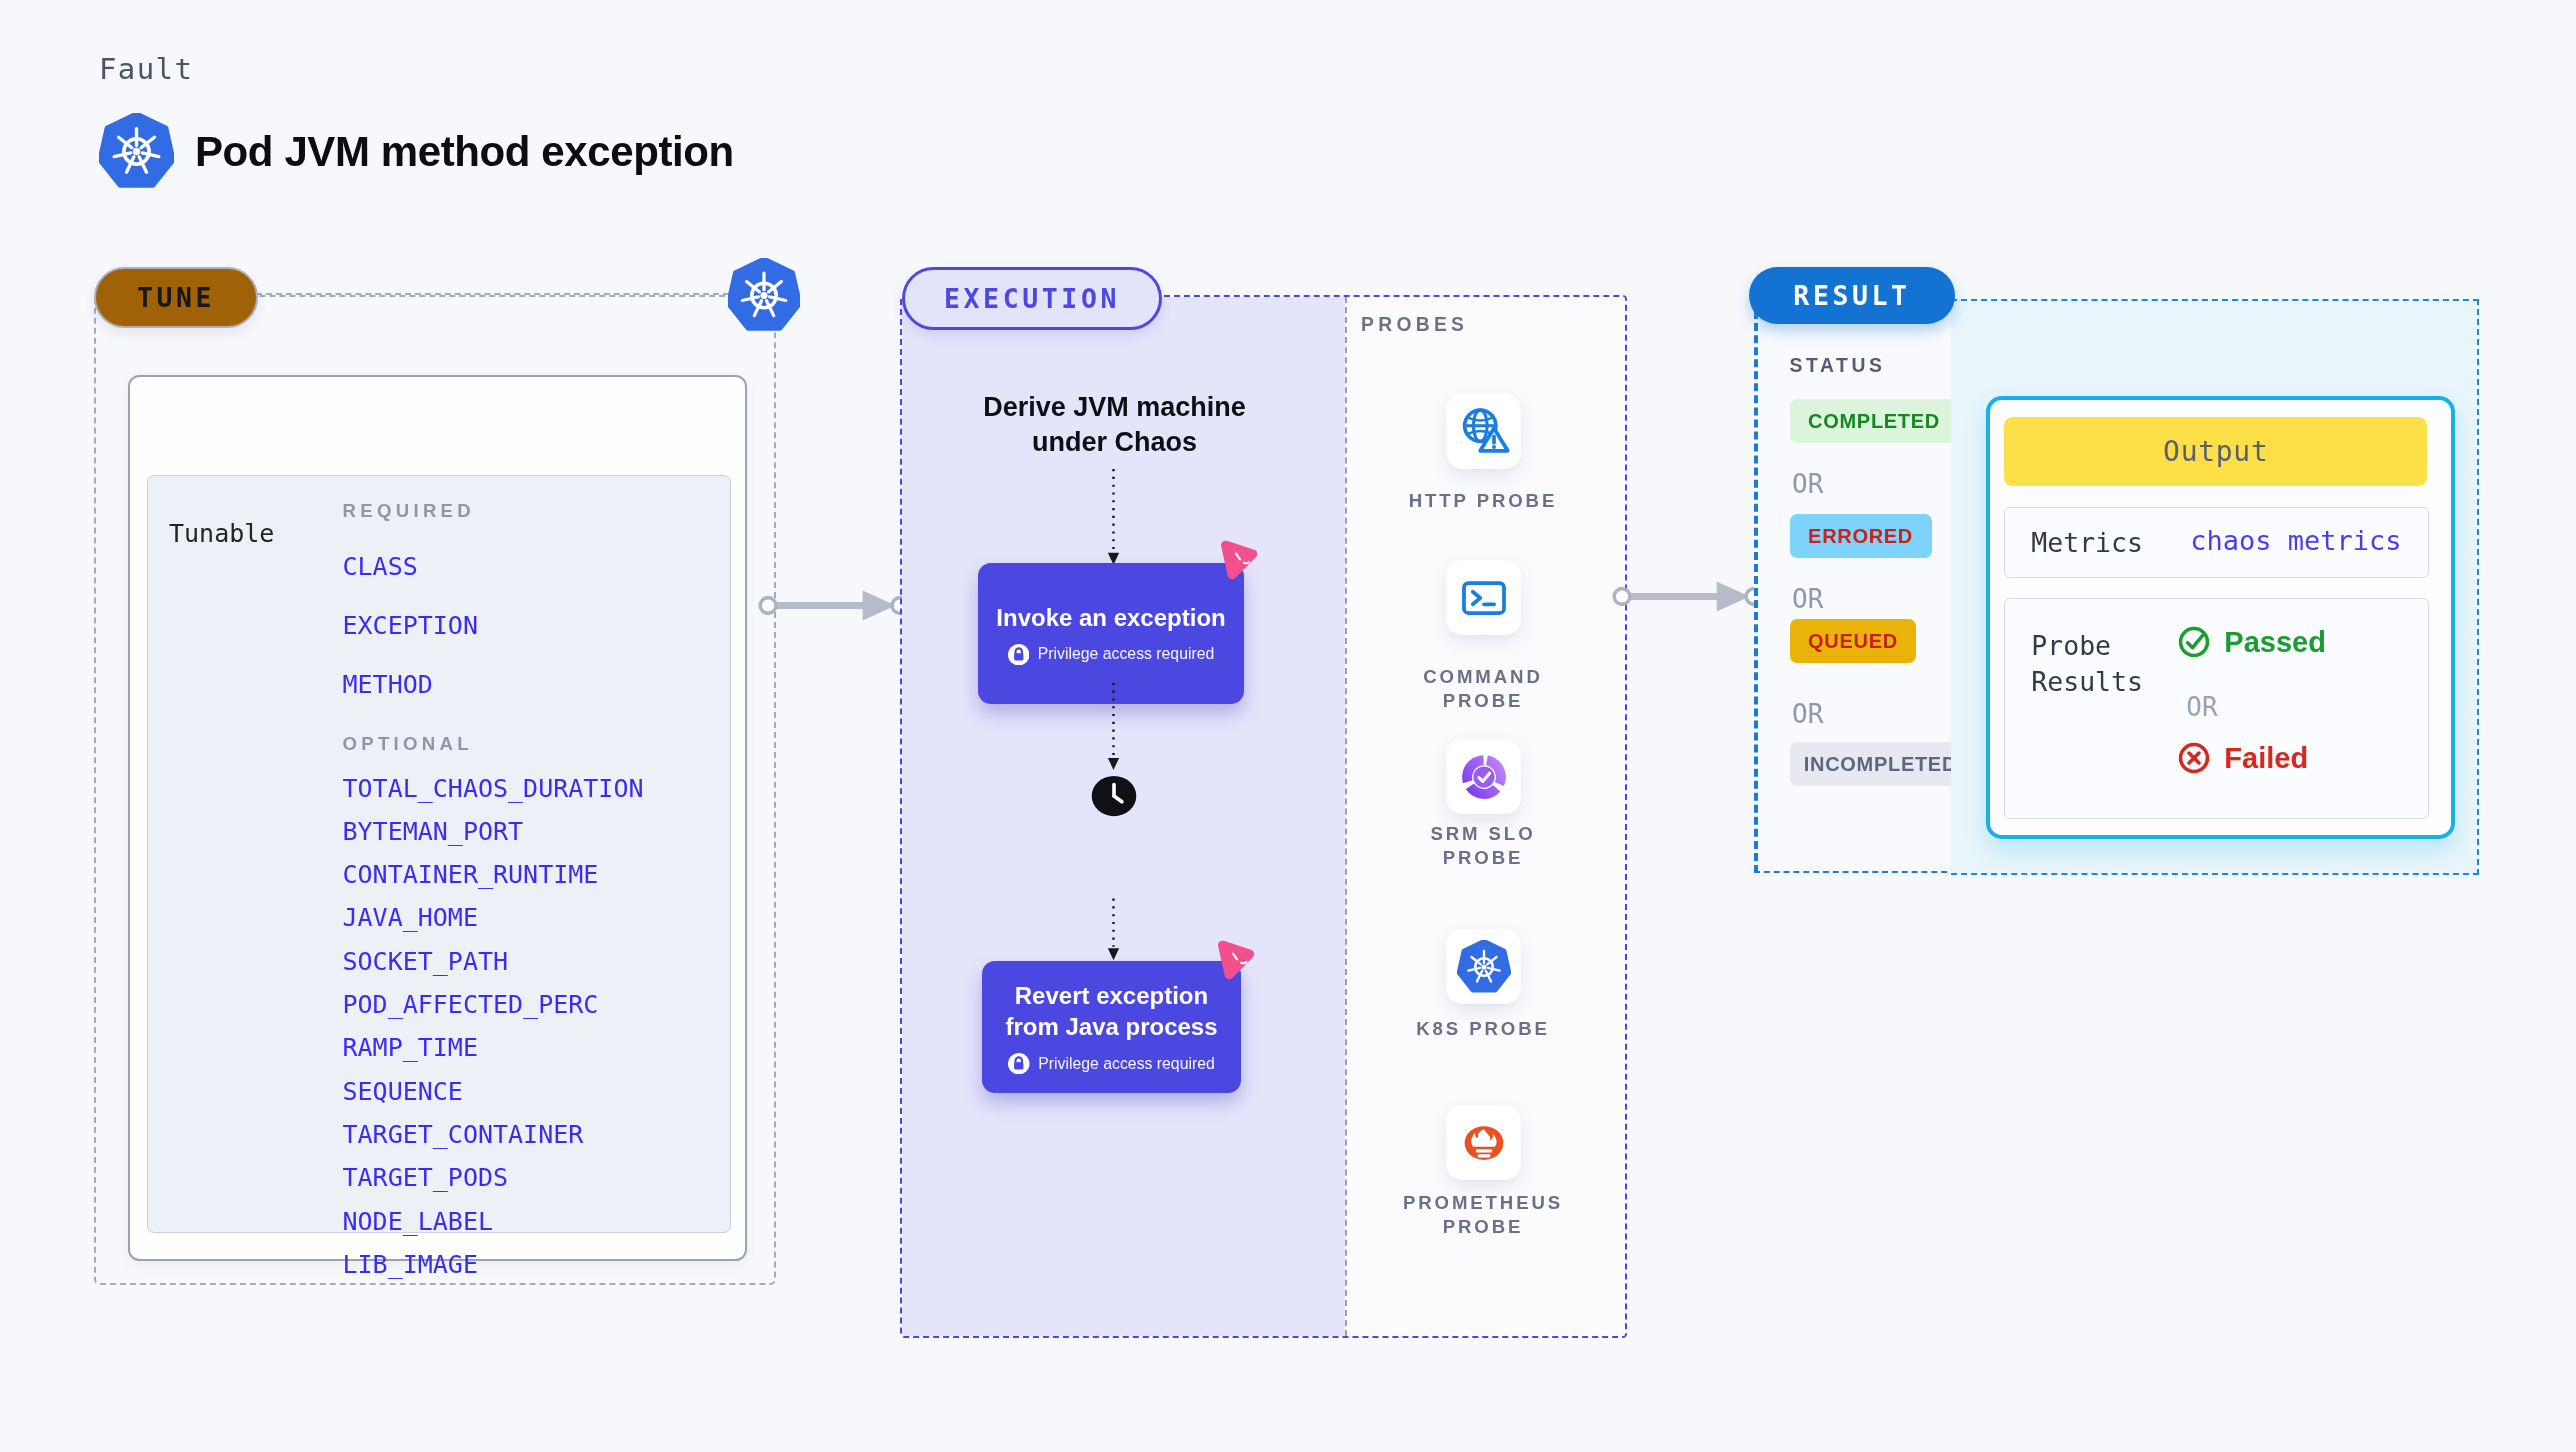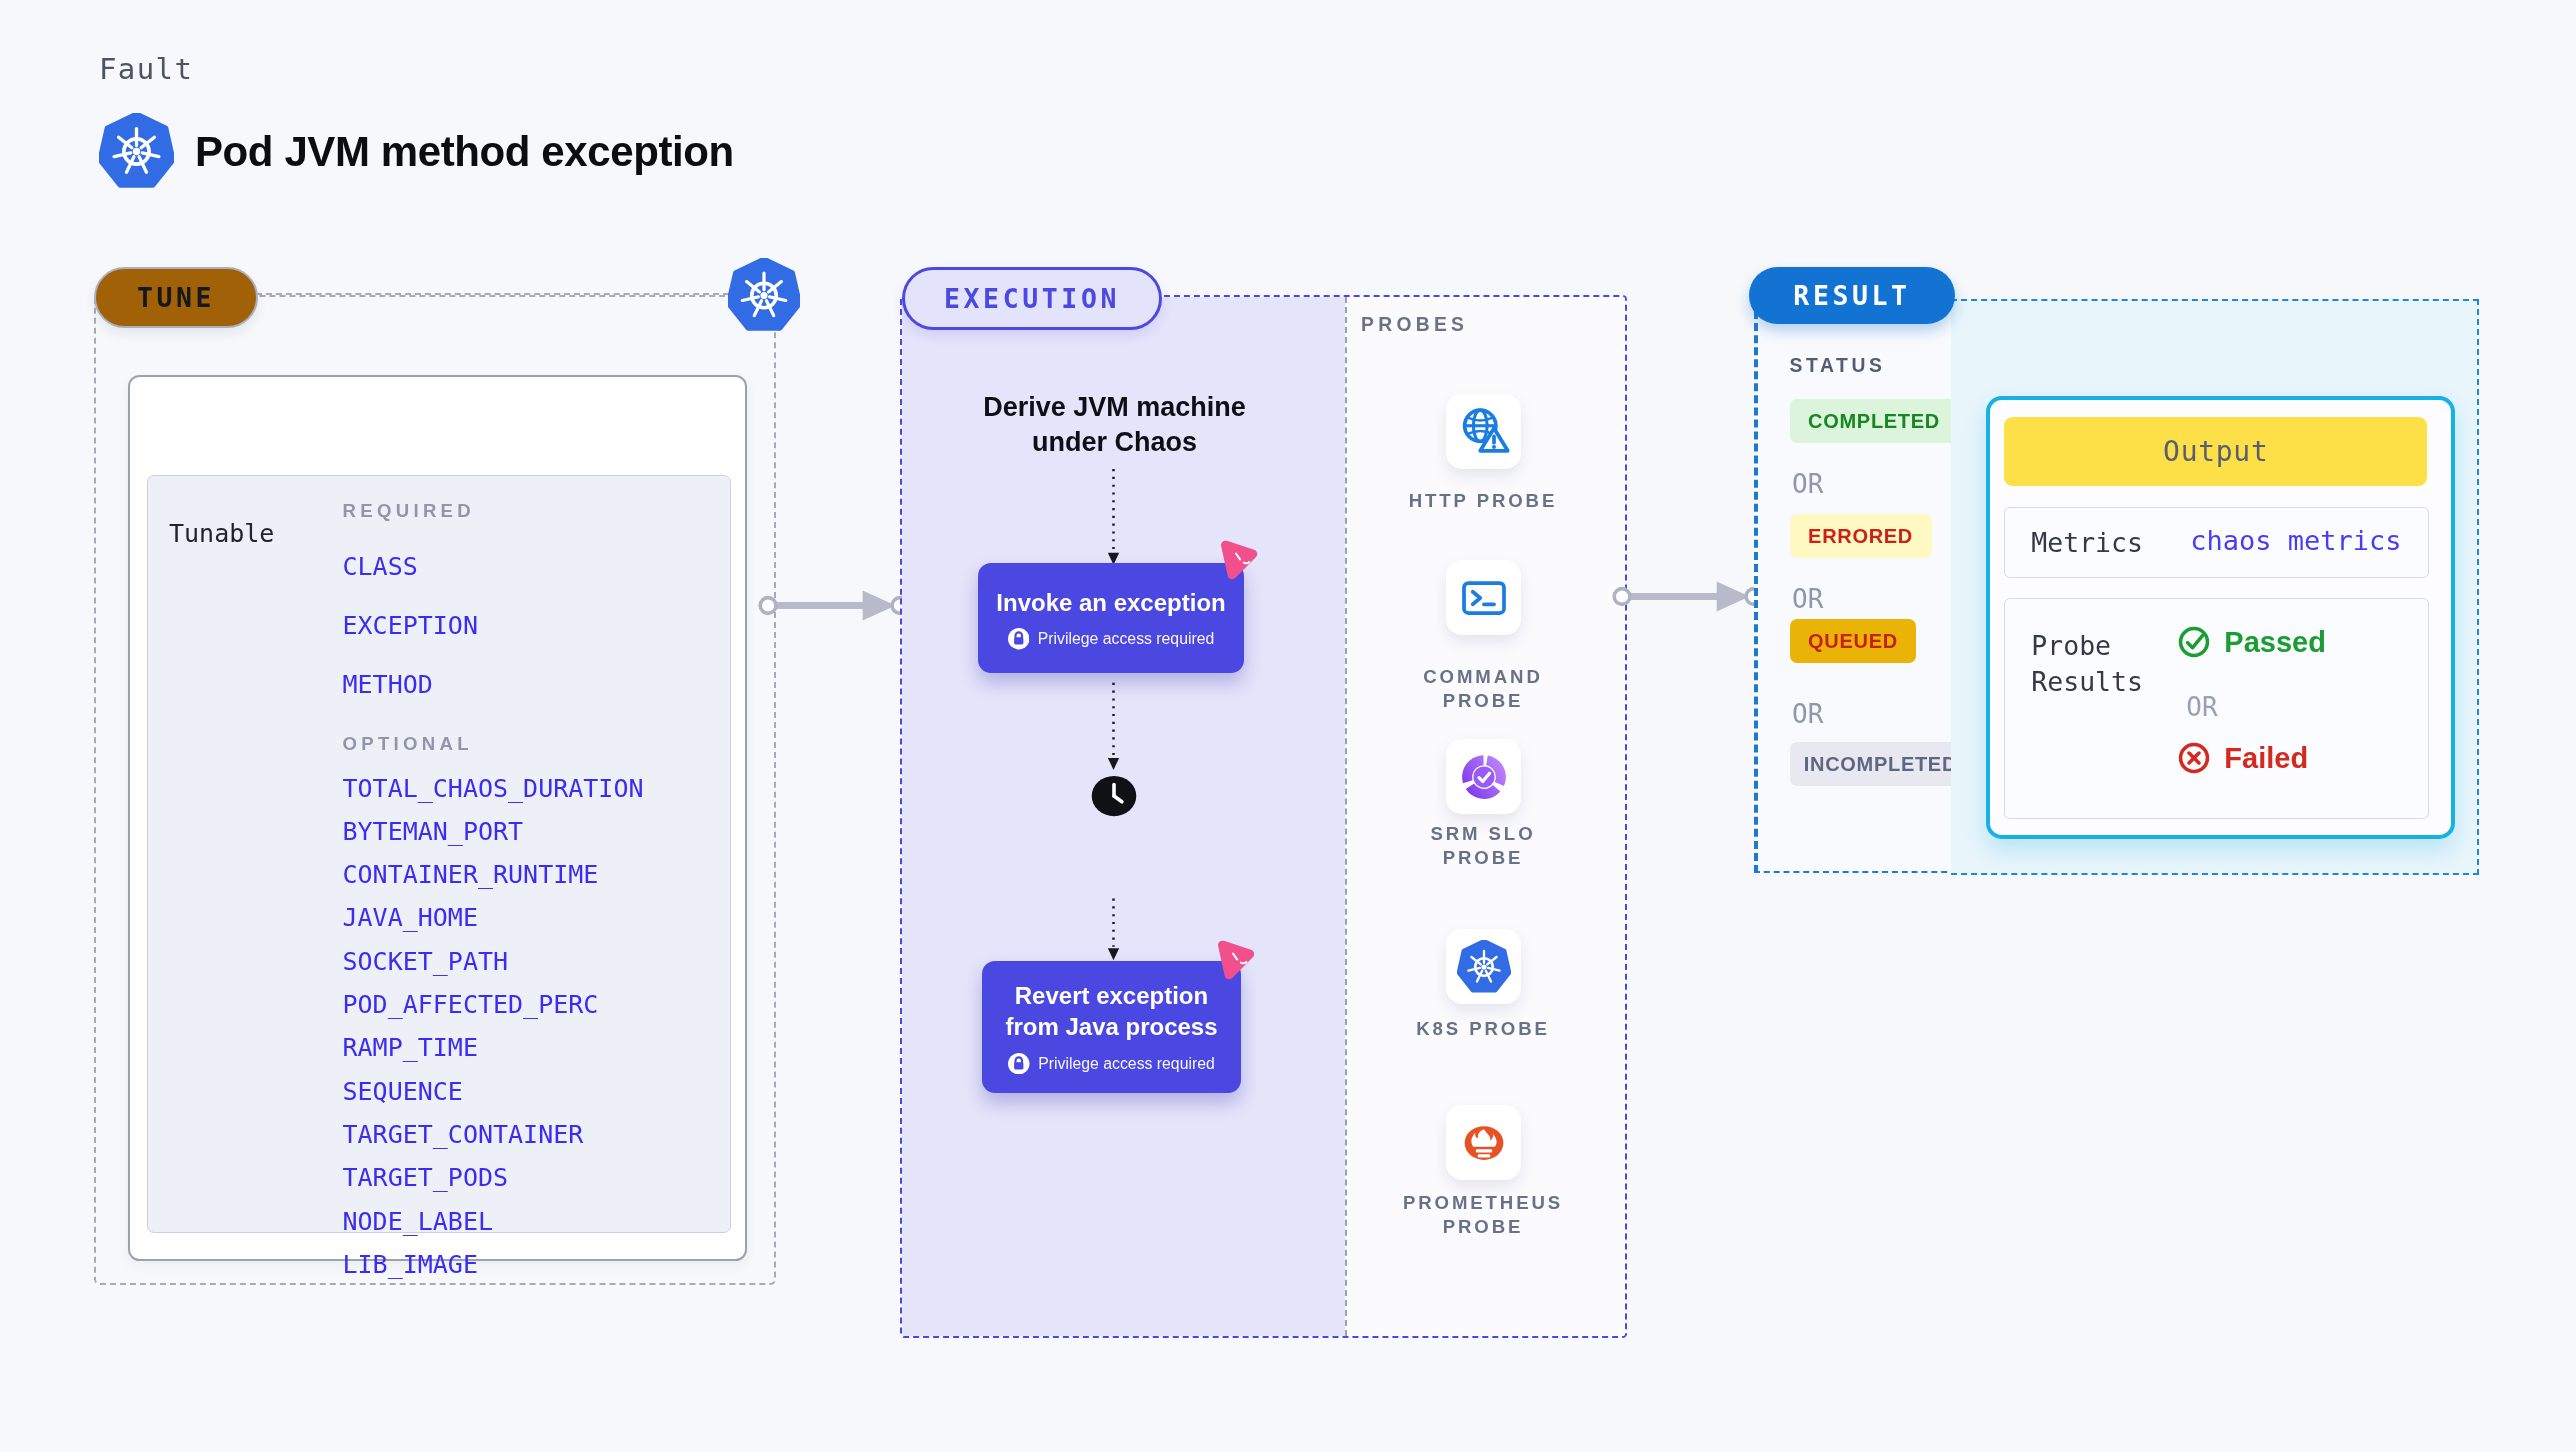--- a/index.html
+++ b/index.html
@@ -43,21 +43,21 @@
   .opt .input-item:first-child{margin-top:18.6px;}
 
   
   .exec-box{left:900px;top:295px;width:723px;height:1039px;border:2.9px dashed #4c48de;border-radius:4.3px;overflow:hidden;}
   .exec-lav{position:absolute;left:0;top:0;width:443px;height:100%;background:#e4e4fa;}
   .probes-bg{position:absolute;left:443px;top:0;right:0;height:100%;background:#fbfbfe;border-left:2.1px dashed #9aa0ae;}
   .derive-text{left:928px;top:390px;width:373px;text-align:center;font-size:27px;font-weight:700;
                line-height:35px;color:#0e0f14;white-space:pre-line;}
   .step-btn{position:absolute;background:#4b48e1;border-radius:13px;box-shadow:0 10px 18.6px rgba(50,48,180,.28);
             display:flex;flex-direction:column;align-items:center;justify-content:center;}
-  .btn-invoke{left:978px;top:563px;width:266px;height:110px;}
+  .btn-invoke{left:978px;top:563px;width:266px;height:141px;}
   .btn-revert{left:982px;top:961px;width:259px;height:132px;}
   .step-btn .btn-title{color:#fff;font-size:24px;font-weight:700;text-align:center;line-height:31.5px;white-space:pre-line;}
   .priv-row{display:flex;align-items:center;gap:8.6px;margin-top:10px;}
   .priv-row span{color:rgba(255,255,255,.95);font-size:15.8px;}
   .litmus{position:absolute;width:44px;height:44px;}
   .litmus-1{left:1216px;top:537px;}
   .litmus-2{left:1213px;top:937px;}
   .clock-icon{left:1091px;top:775px;width:46px;height:42px;}
   .wait-text{left:999px;top:830px;width:229px;text-align:center;font-size:27px;font-weight:700;
              line-height:34px;color:#0e0f14;white-space:pre-line;}
@@ -68,21 +68,21 @@
   .probe-tile svg{width:60px;height:60px;}
   .probe-caption{position:absolute;left:1367px;width:232px;text-align:center;font-size:18.6px;font-weight:700;
                  letter-spacing:2.9px;color:#68708a;line-height:24px;white-space:pre-line;}
 
   
   .status-box{left:1754px;top:299px;width:197px;height:572px;background:#f9fafd;
               border-left:4.3px dashed #1d7ad2;border-bottom:2.9px dashed #1d7ad2;border-right:2.1px dashed #6c7688;}
   .status-label{left:31.5px;top:56px;font-size:19.3px;font-weight:700;letter-spacing:3.6px;color:#545b73;}
   .badge{position:absolute;left:31.5px;padding:10.7px 18.6px;border-radius:7.2px;font-size:20px;font-weight:700;letter-spacing:0.7px;}
   .badge-completed{top:100px;background:#dcf4dc;color:#168722;}
-  .badge-errored{top:215px;background:#fef9c3;color:#cc2019;}
+  .badge-errored{top:215px;background:#7dd3fc;color:#cc2019;}
   .badge-queued{top:320px;background:#eab308;color:#c62019;}
   .badge-incompleted{top:443px;background:#e8e9f0;color:#5e6680;padding:10.7px 14.3px;}
   .or-sep{position:absolute;left:34px;font-size:26px;color:#8f97ad;}
   .or-1{top:170px;} .or-2{top:285px;} .or-3{top:400px;}
   .cyan-box{left:1951px;top:299px;width:526px;height:572px;background:#e8f5fb;
             border:2.9px dashed #1e87d9;border-left:none;}
   .output-card{left:1986px;top:396px;width:461px;height:435px;background:#fdfdff;border:4.3px solid #17b1e5;
                border-radius:15.8px;box-shadow:0 11.5px 21.5px rgba(23,177,229,.22);}
   .output-strip{left:14.3px;top:17px;width:423px;height:69px;background:#fde047;border-radius:8.6px;
                 display:flex;align-items:center;justify-content:center;font-size:28px;color:#595e70;letter-spacing:0.7px;}

